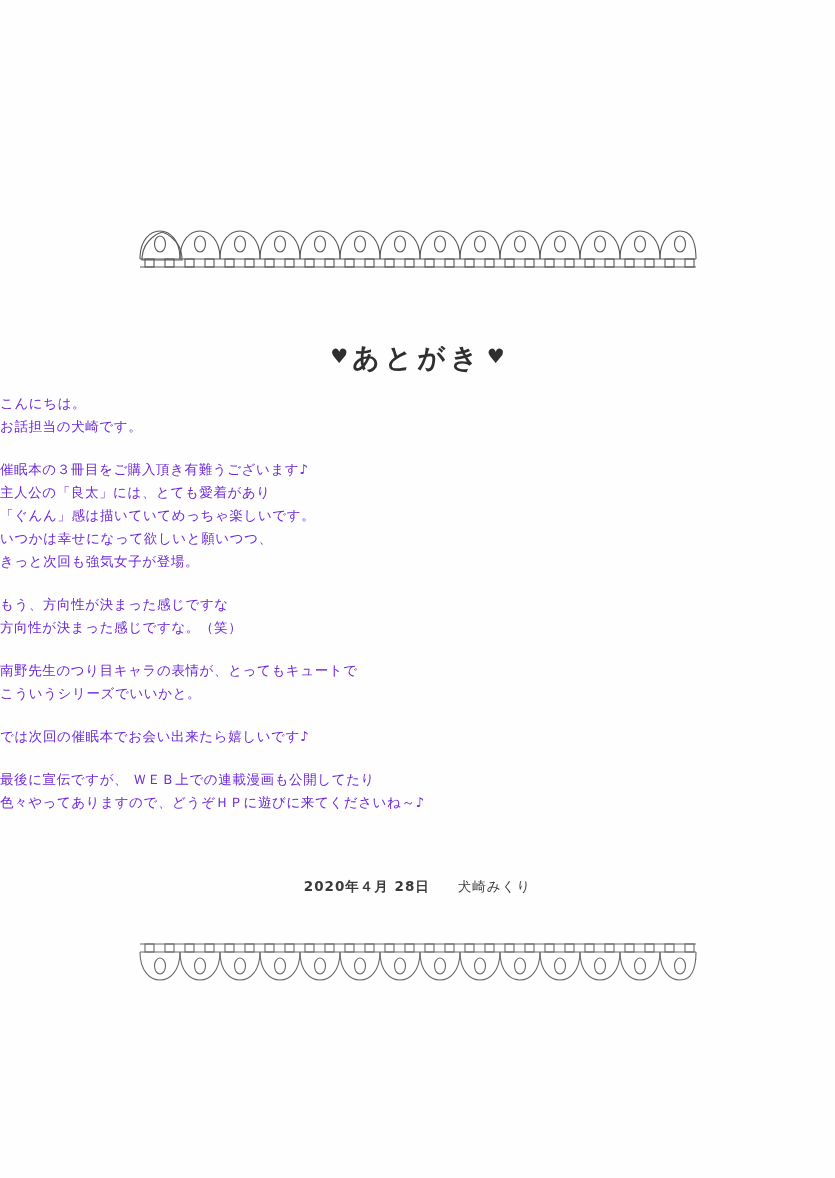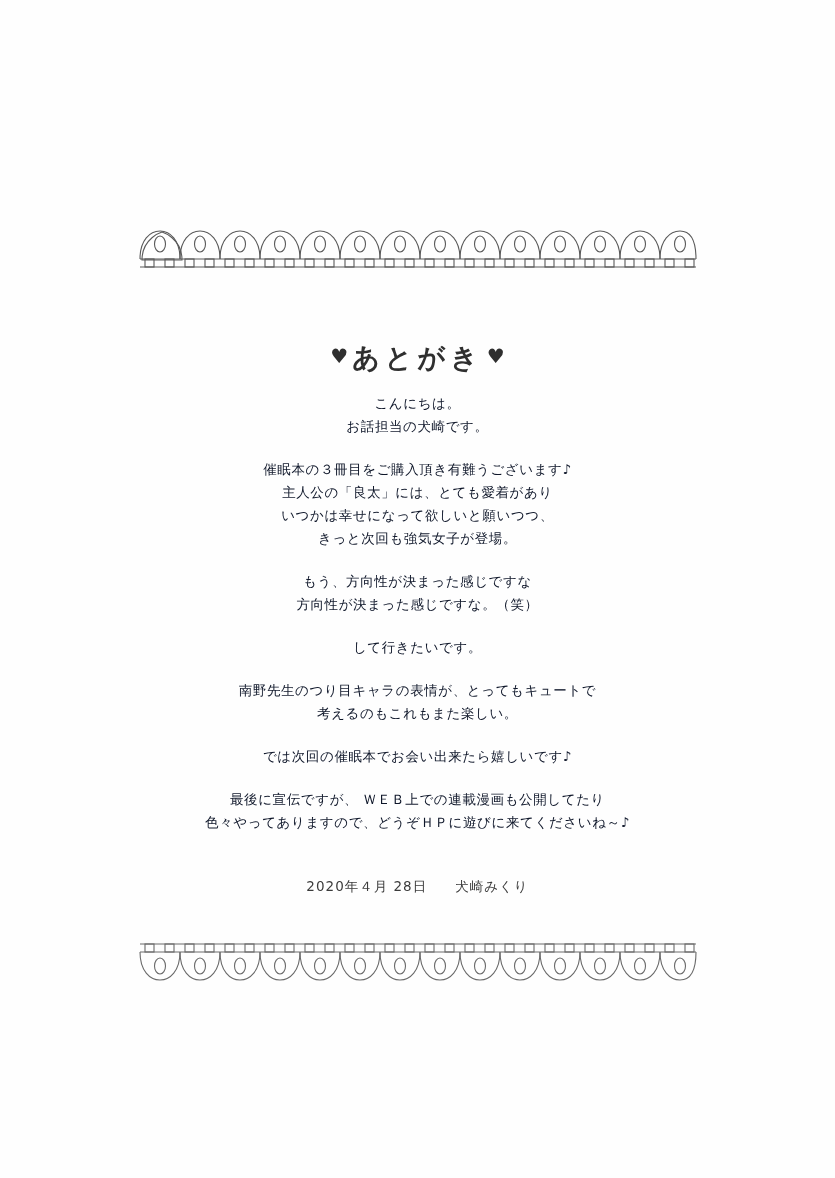--- a/index.html
+++ b/index.html
@@ -59,42 +59,42 @@
   }
   .heart.left { margin-right: 4px; }
   .heart.right { margin-left: 4px; }
 
   
   .body-text {
     position: absolute;
     top: 392px;
     left: 0;
     width: 100%;
-    text-align: center;
+    text-align: left;
     font-size: 13.5px;
     line-height: 23px;
-    color: #0f172a;
+    color: #6d28d9;
     letter-spacing: 0.6px;
   }
   .para {
     margin: 0 0 20px 0;
   }
   .line { display: block; white-space: pre; }
 
   .signature {
     position: absolute;
     top: 878px;
     left: 0;
     width: 100%;
     text-align: center;
     font-size: 13.5px;
     letter-spacing: 1px;
     color: #3b3b3b;
   }
-  .sig-date { margin-right: 28px; }
+  .sig-date { margin-right: 28px; font-weight: bold; }
 </style>
 </head>
 <body>
 
 <div class="page">
 
   <div class="lace top">
     <svg viewBox="0 0 560 42" xmlns="http://www.w3.org/2000/svg" aria-hidden="true">
       <g fill="none" stroke="#5a5a5a" stroke-width="1.1">
 
@@ -177,36 +177,36 @@
   <div class="body-text">
 
     <p class="para">
       <span class="line">こんにちは。</span>
       <span class="line">お話担当の犬崎です。</span>
     </p>
 
     <p class="para">
       <span class="line">催眠本の３冊目をご購入頂き有難うございます♪</span>
       <span class="line">主人公の「良太」には、とても愛着があり</span>
+      <span class="line">「ぐんん」感は描いていてめっちゃ楽しいです。</span>
       <span class="line">いつかは幸せになって欲しいと願いつつ、</span>
       <span class="line">きっと次回も強気女子が登場。</span>
     </p>
 
     <p class="para">
       <span class="line">もう、方向性が決まった感じですな</span>
       <span class="line">方向性が決まった感じですな。（笑）</span>
     </p>
 
     <p class="para">
-      <span class="line">して行きたいです。</span>
     </p>
 
     <p class="para">
       <span class="line">南野先生のつり目キャラの表情が、とってもキュートで</span>
-      <span class="line">考えるのもこれもまた楽しい。</span>
+      <span class="line">こういうシリーズでいいかと。</span>
     </p>
 
     <p class="para">
       <span class="line">では次回の催眠本でお会い出来たら嬉しいです♪</span>
     </p>
 
     <p class="para">
       <span class="line">最後に宣伝ですが、 ＷＥＢ上での連載漫画も公開してたり</span>
       <span class="line">色々やってありますので、どうぞＨＰに遊びに来てくださいね～♪</span>
     </p>

